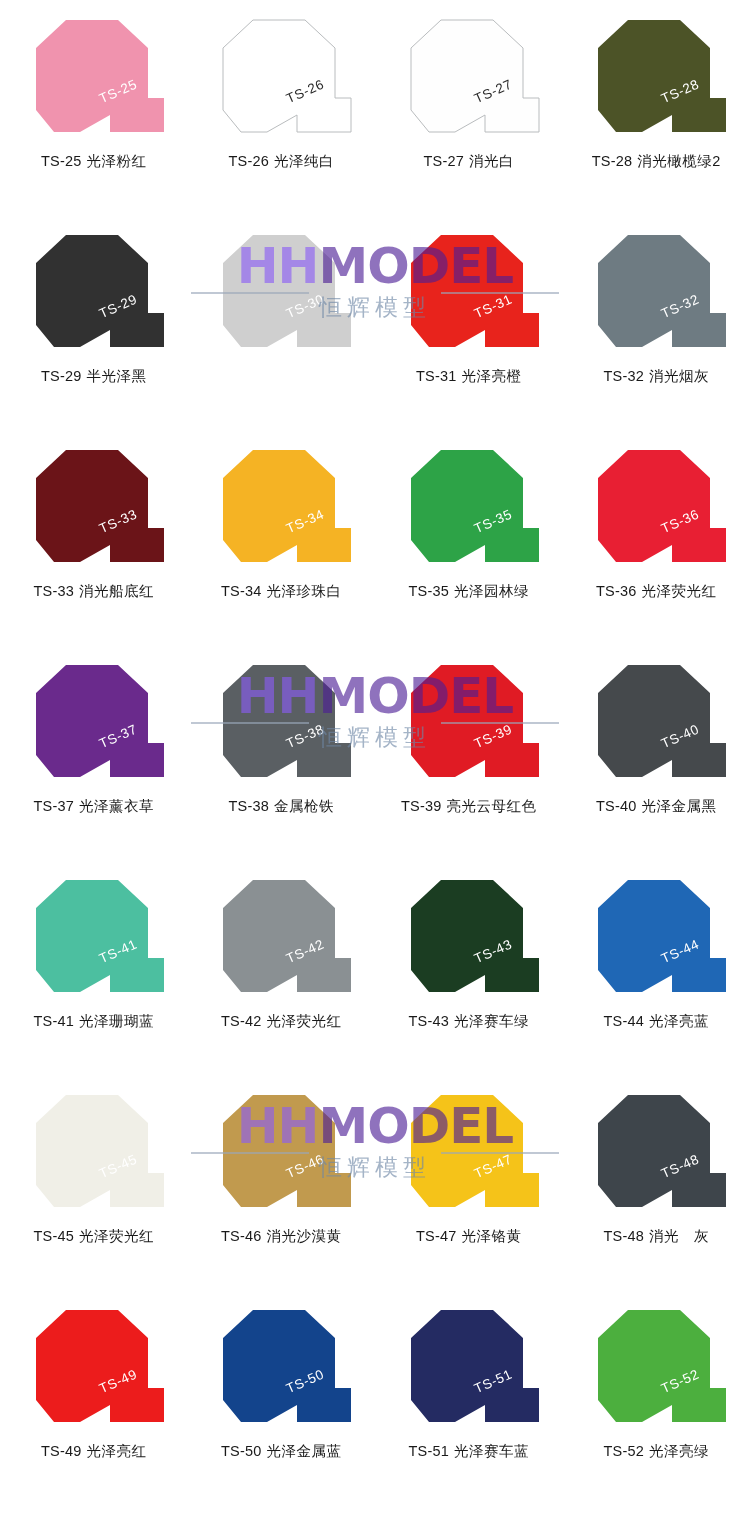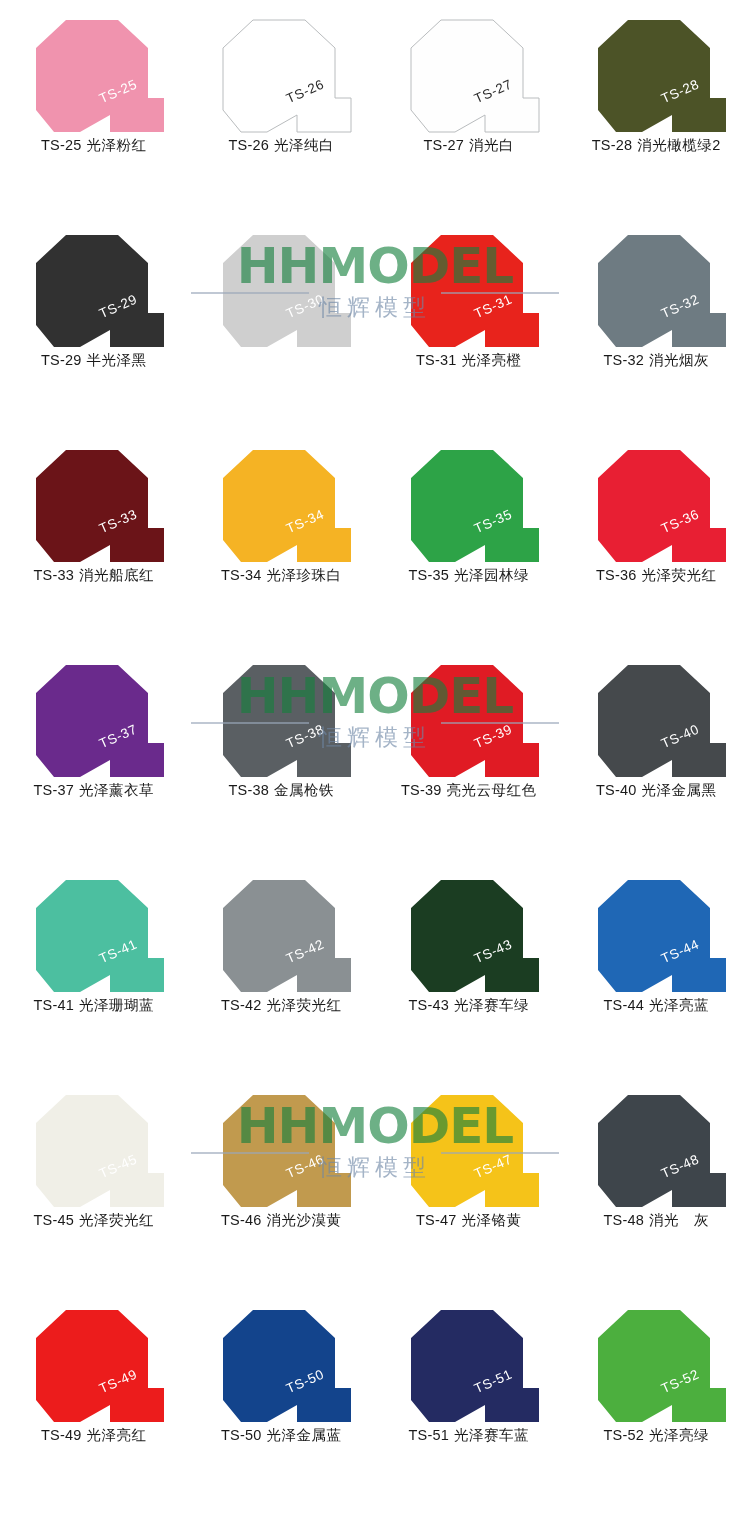--- a/index.html
+++ b/index.html
@@ -57,21 +57,21 @@
     transform-origin: left center;
     white-space: nowrap;
     pointer-events: none;
     font-family: "Liberation Sans", "DejaVu Sans", sans-serif;
   }
   .can-code.dark { color: #2b2b2b; }
 
   
   .caption {
     position: absolute;
-    top: 134px;
+    top: 150px;
     left: 0;
     width: 187.5px;
     text-align: center;
     font-size: 14.5px;
     color: #1a1a1a;
     line-height: 22px;
     font-family: "Liberation Sans", "DejaVu Sans", sans-serif;
   }
   .caption .num { margin-right: 5px; letter-spacing: 0.2px; }
   .caption .nm { letter-spacing: 0.5px; }
@@ -91,22 +91,22 @@
     justify-content: center;
   }
   .wm-main {
     font-size: 50px;
     font-weight: bold;
     letter-spacing: -1px;
     line-height: 50px;
     font-family: "DejaVu Sans", "Liberation Sans", sans-serif;
     white-space: nowrap;
   }
-  .wm-hh { color: #15803d; }
-  .wm-model { color: #15803d; margin-top: 12px; }
+  .wm-hh { color: #8b5cf6; }
+  .wm-model { color: #4c1d95; margin-top: 12px; }
   .wm-sub {
     display: flex;
     margin-top: 1px;
     white-space: nowrap;
   }
   .wm-line {
     width: 118px;
     height: 2px;
     background: #9aa8ba;
   }

